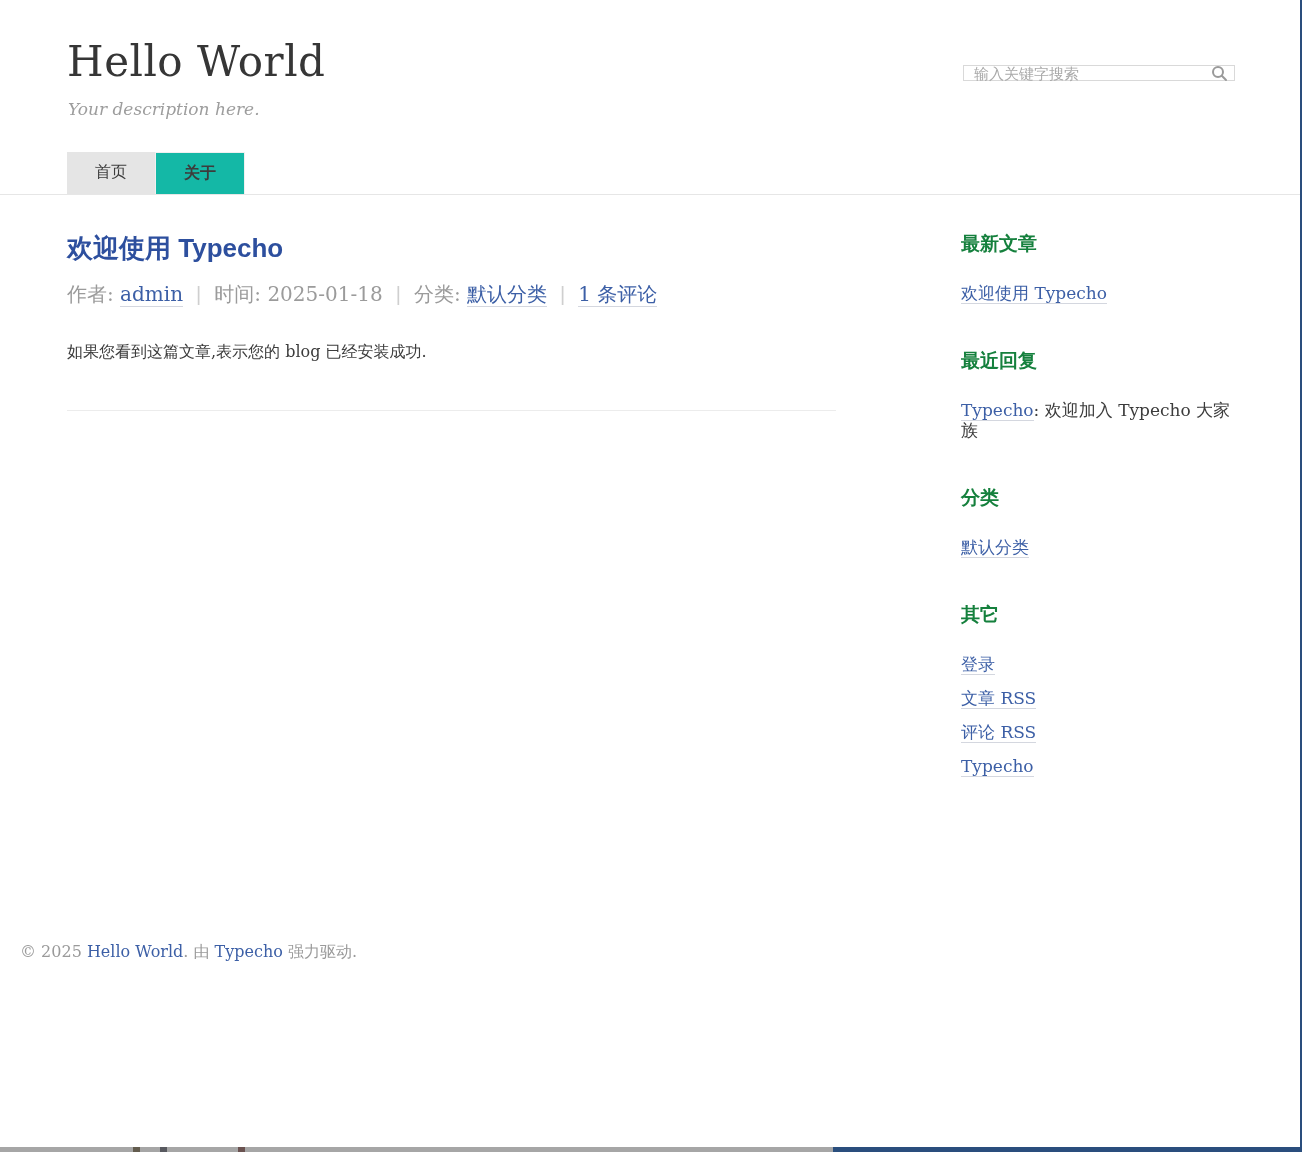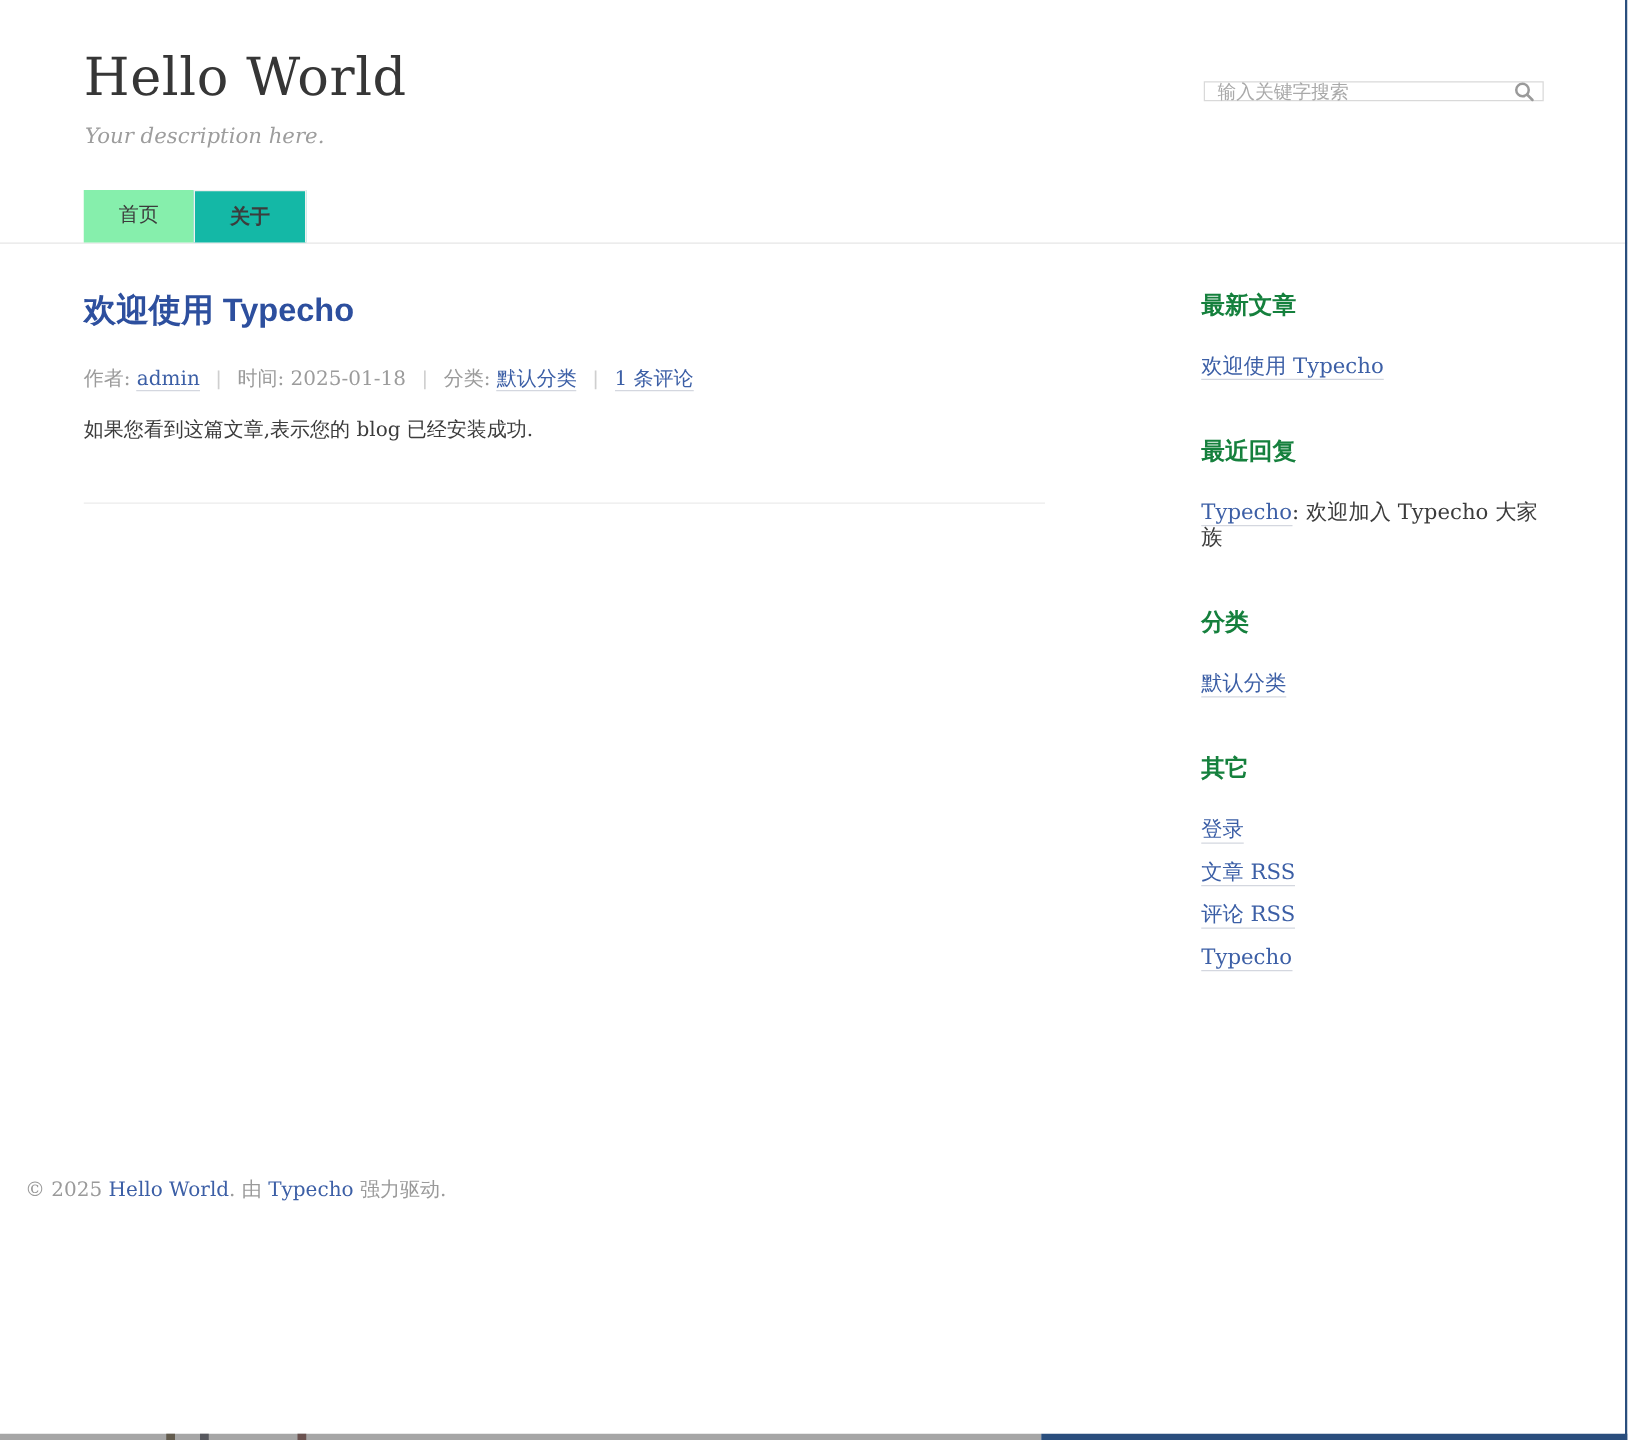--- a/index.html
+++ b/index.html
@@ -39,37 +39,37 @@
   .search-box input::placeholder { color: #a9a9a9; }
   .search-icon { width: 30px; display: flex; align-items: center; justify-content: center; cursor: pointer; }
 
   
   .nav-wrap { margin-top: 33px; border-bottom: 1px solid #e6e6e6; }
   .page-nav { display: flex; }
   .nav-tab {
     display: inline-block; padding: 10px 28px; font-size: 16px; color: #3c3c3c;
     font-family: "Liberation Sans", sans-serif; text-decoration: none; cursor: pointer;
   }
-  .nav-tab.active { background: #86efac; }
+  .nav-tab.active { background: #e5e5e5; }
   .nav-tab.inactive { background: #14b8a6; border: 1px solid #f0f0f0; border-bottom: none; font-weight: bold; }
 
   
   .content { display: flex; justify-content: space-between; padding-top: 36px; height: 745px; }
   .main-col { width: 769px; }
   .side-col { width: 274px; }
 
   
   .post-title {
     margin: 0; font-size: 26px; font-weight: bold; color: #2d4f9e;
     font-family: "Liberation Sans", sans-serif; cursor: pointer;
   }
-  .post-meta { margin-top: 27px; font-size: 16px; color: #9b9b9b; }
+  .post-meta { margin-top: 15px; font-size: 20px; color: #9b9b9b; }
   .post-meta .sep { color: #cfcfcf; margin: 0 13px; font-family: "Liberation Sans", sans-serif; }
   a.lnk { color: #3c5fa6; text-decoration: none; border-bottom: 1px solid #d4d7df; cursor: pointer; }
-  .post-body { margin: 18px 0 0; font-size: 16px; color: #3c3c3c; line-height: 1.5; }
+  .post-body { margin: 32px 0 0; font-size: 16px; color: #3c3c3c; line-height: 1.5; }
   .post-rule { margin: 46px 0 0; border: none; border-top: 1px solid #ececec; }
 
   
   .side-section { margin-bottom: 45px; }
   .side-title {
     margin: 0 0 26px; font-size: 19px; font-weight: bold; color: #15803d;
     font-family: "Liberation Sans", sans-serif;
   }
   .side-item { font-size: 17px; line-height: 20px; margin-bottom: 14px; color: #3c3c3c; }
   .side-item:last-child { margin-bottom: 0; }

